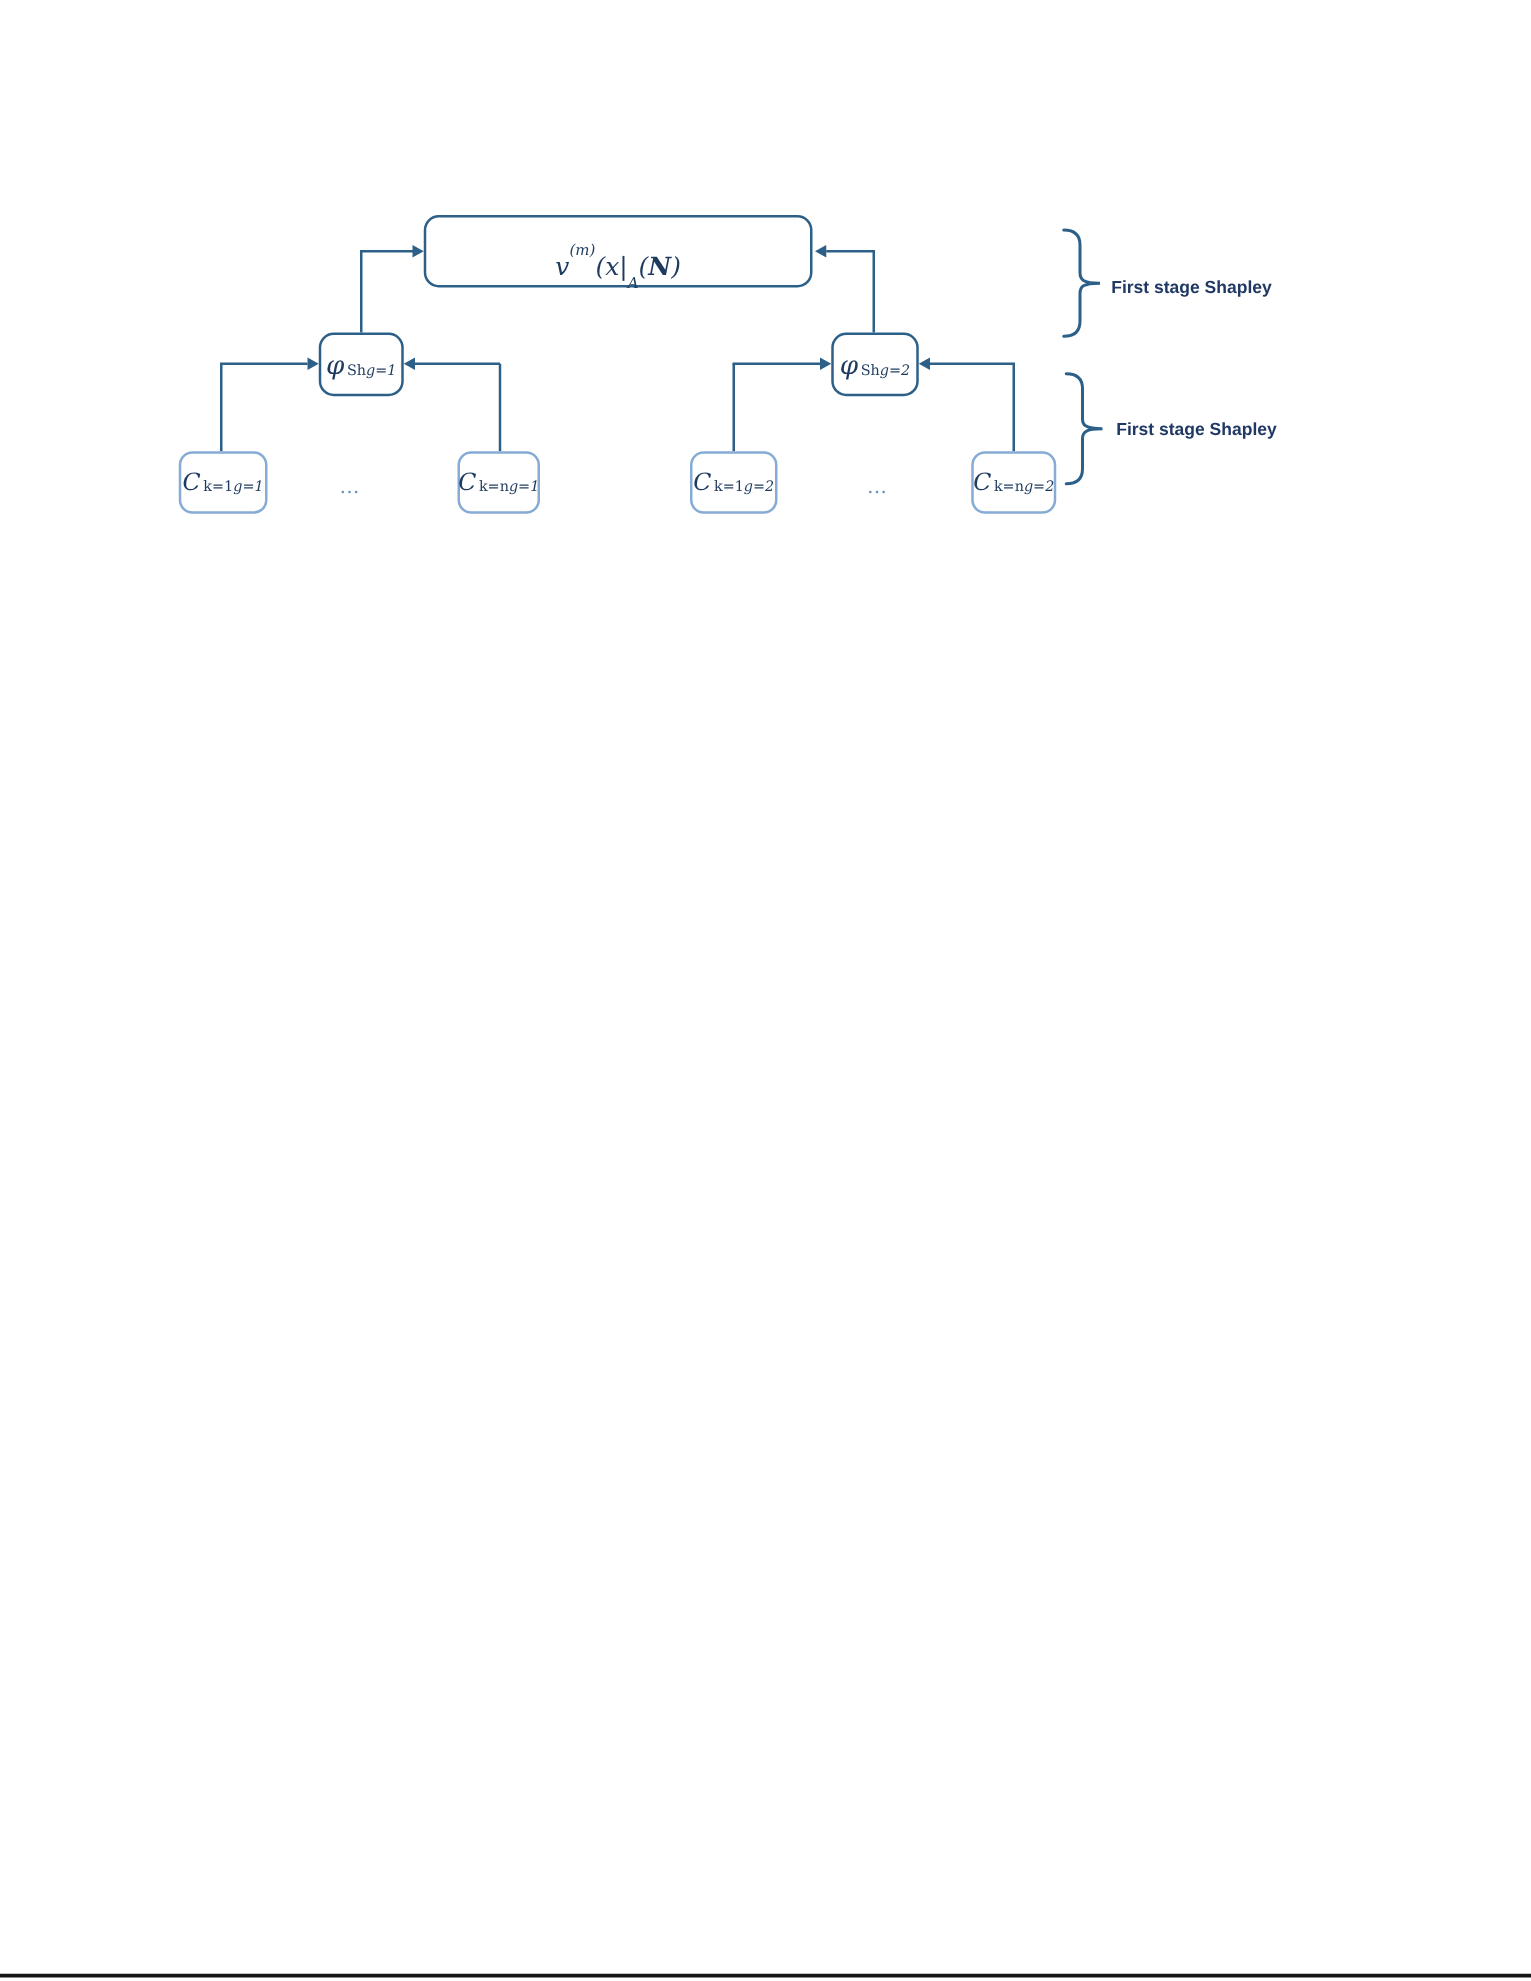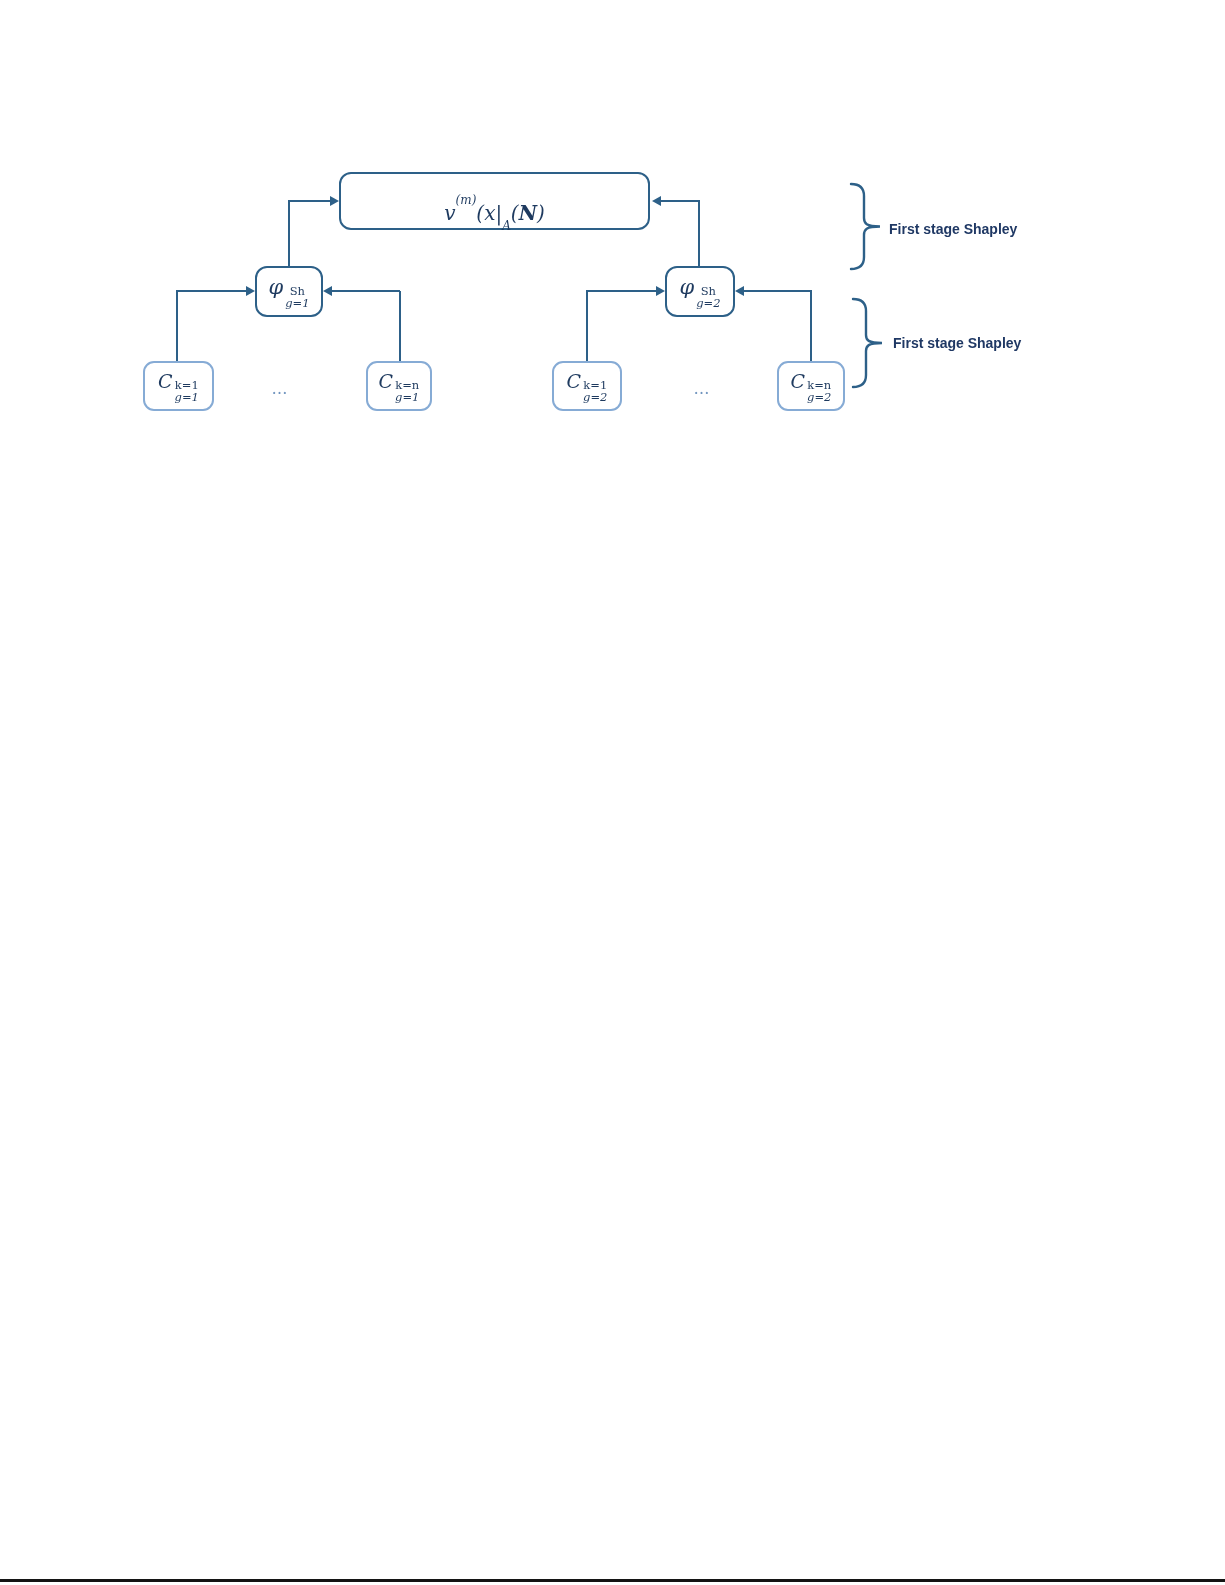--- a/index.html
+++ b/index.html
@@ -11,21 +11,21 @@
   .box.dark{border:2px solid #2D6088;border-radius:12px;}
   .box.light{border:2px solid #86ABD5;border-radius:11px;}
   
   .math{font-family:"DejaVu Serif",serif;font-style:italic;color:#1E3A5F;white-space:nowrap;}
   .f20{font-size:20px;margin-top:32px;}
   .f21{font-size:21px;}
   .f19{font-size:19px;}
   .tsup{font-size:12px;font-style:italic;position:relative;top:-8px;}
   .tsub{font-size:12px;font-style:italic;position:relative;top:5px;}
   .boldN{font-weight:bold;}
-  .stack{display:inline-flex;flex-direction:column;align-items:center;line-height:1.05;
+  .stack{display:inline-flex;align-items:flex-end;line-height:1.05;
          font-size:11.5px;margin-left:2px;transform:translateY(1px);}
   .st-sup{font-style:normal;}
   .st-sub{font-style:italic;}
   
   .hline,.vline{position:absolute;background:#2D6088;}
   .hline{height:2px;}
   .vline{width:2px;}
   .arrow-r{position:absolute;width:0;height:0;border-top:5px solid transparent;
            border-bottom:5px solid transparent;border-left:9px solid #2D6088;}
   .arrow-l{position:absolute;width:0;height:0;border-top:5px solid transparent;

